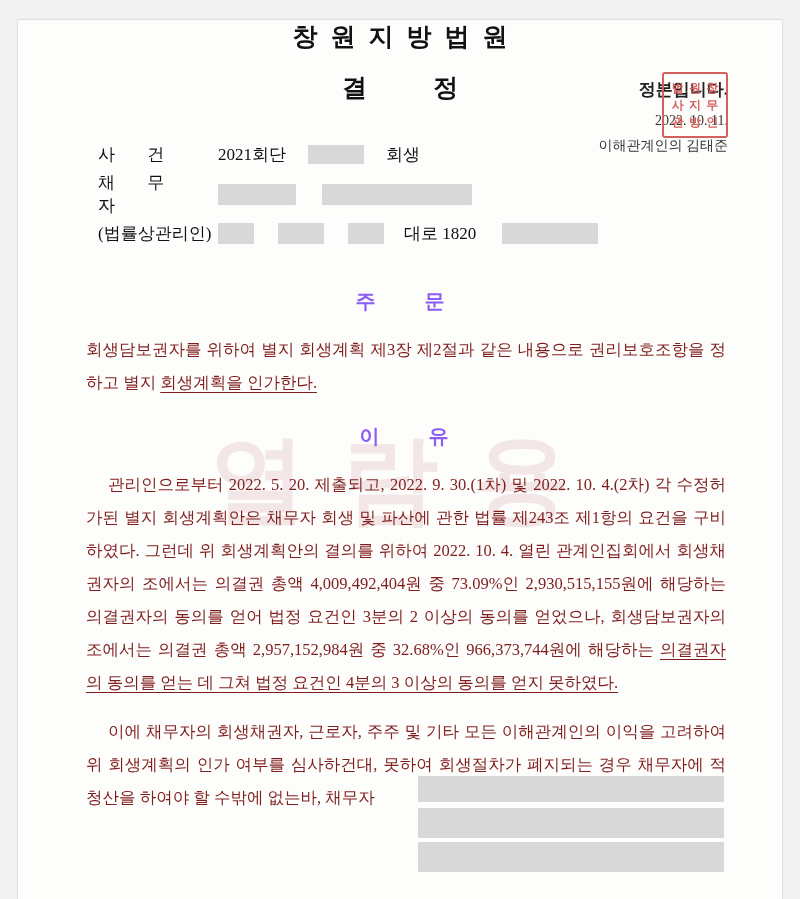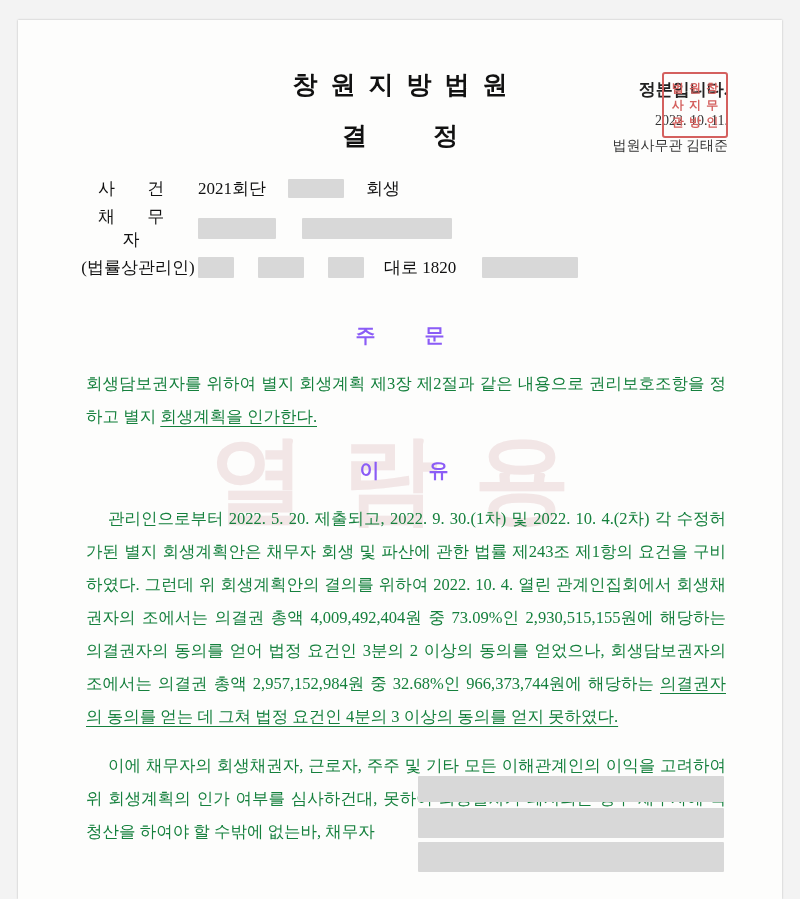--- a/index.html
+++ b/index.html
@@ -45,21 +45,20 @@
     pointer-events: none;
     user-select: none;
     z-index: 0;
   }
   .content {
     position: relative;
     z-index: 2;
   }
   .title-block {
     text-align: center;
-    padding-top: 48px;
   }
   .court-title {
     font-size: 25px;
     font-weight: bold;
     letter-spacing: 13px;
     text-indent: 13px;
     color: #111;
   }
   .doc-kind {
     font-size: 25px;
@@ -123,24 +122,23 @@
     align-items: center;
     justify-content: center;
     font-size: 12px;
     color: #d4605e;
     font-weight: bold;
     line-height: 1;
   }
 
   
   .meta {
-    margin-top: 20px;
-    padding-left: 60px;
+    margin-top: 34px;
+    padding-left: 80px;
     padding-right: 54px;
-    text-align: center;
   }
   .meta-row {
     display: flex;
     align-items: center;
     min-height: 33px;
     font-size: 17px;
     color: #111;
   }
   .meta-label {
     width: 120px;
@@ -179,21 +177,21 @@
     margin-top: 24px;
     padding-left: 8px;
   }
   .body-text {
     margin-top: 18px;
     padding-left: 68px;
     padding-right: 56px;
     font-size: 16.5px;
     line-height: 2.0;
     text-align: justify;
-    color: #15803d;
+    color: #7f1d1d;
   }
   .u {
     text-decoration: underline;
     text-underline-offset: 4px;
   }
   .indent {
     text-indent: 22px;
   }
   .para + .para {
     margin-top: 16px;
@@ -216,21 +214,21 @@
     <div class="content">
 
       <div class="title-block">
         <div class="court-title">창원지방법원</div>
         <div class="doc-kind">결        정</div>
       </div>
 
       <div class="cert">
         <div class="cert-line1">정본입니다.</div>
         <div class="cert-line2">2022. 10. 11.</div>
-        <div class="cert-line3">법원사무관 김태준</div>
+        <div class="cert-line3">이해관계인의 김태준</div>
         <div class="seal">
           <div class="seal-grid">
             <span>법</span>
             <span>원</span>
             <span>창</span>
             <span>사</span>
             <span>지</span>
             <span>무</span>
             <span>관</span>
             <span>방</span>

